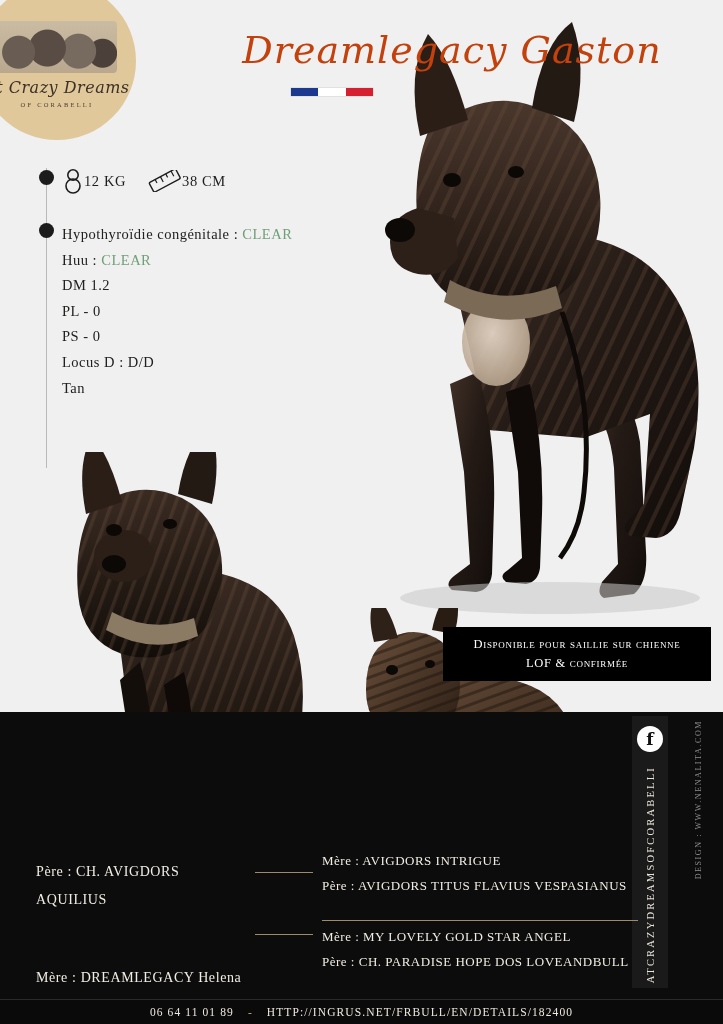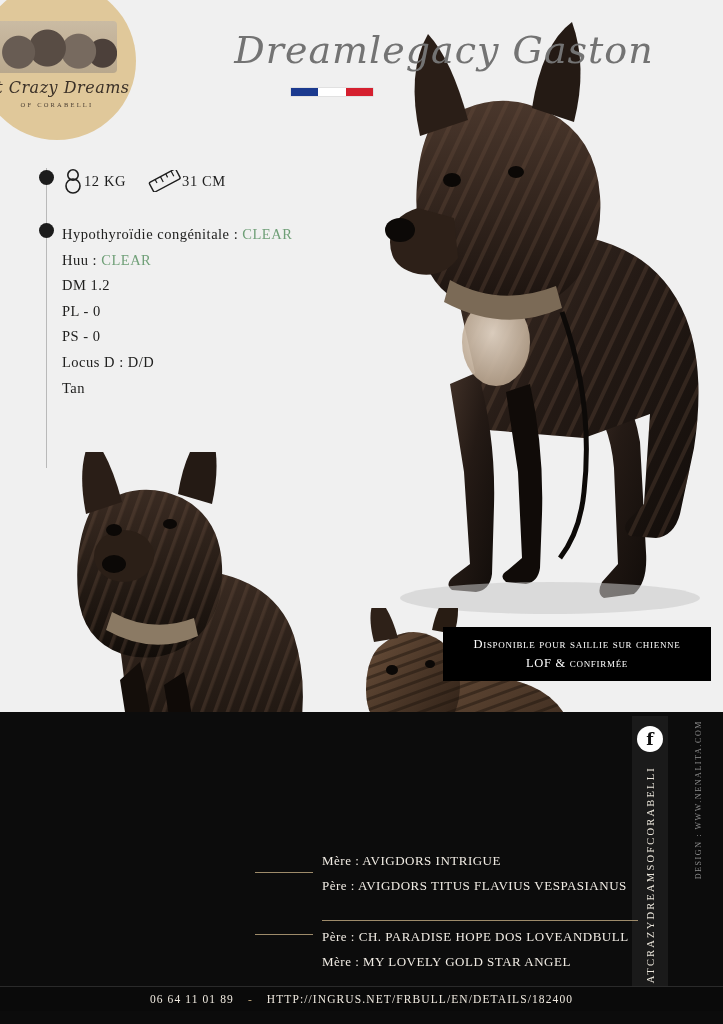--- a/index.html
+++ b/index.html
@@ -49,27 +49,27 @@
   }
   .logo-sub {
     font-size: 6.5px;
     letter-spacing: 2.2px;
     color: #4a3e32;
     margin-top: 4px;
   }
 
   
   .title {
-    position: absolute; left: 224px; top: 28px;
+    position: absolute; left: 232px; top: 28px;
     width: 440px;
     text-align: center;
     font-family: "DejaVu Serif", serif;
     font-style: italic;
     font-size: 38px;
-    color: #737373;
+    color: #c2410c;
     letter-spacing: 1px;
     white-space: nowrap;
   }
   .flag {
     position: absolute; left: 291px; top: 88px;
     width: 82px; height: 8px;
     display: flex;
     box-shadow: 0 0 0 .5px rgba(0,0,0,.12);
   }
   .flag i { flex: 1; display: block; }
@@ -214,21 +214,21 @@
   .ped-line {
     position: absolute;
     height: 1px; background: #9e8b6a;
   }
   .ped-line.a { left: 255px; top: 872px; width: 58px; }
   .ped-line.b { left: 255px; top: 934px; width: 58px; }
   .ped-line.c { left: 322px; top: 920px; width: 316px; }
 
   
   .footer {
-    position: absolute; left: 0; bottom: 13px;
+    position: absolute; left: 0; bottom: 0;
     width: 723px; height: 25px;
     background: #0a0a0a;
     border-top: 1px solid #2a2a2a;
     display: flex; align-items: center; justify-content: center;
     gap: 14px;
     color: #efe9df;
     font-size: 11.5px;
     letter-spacing: 1.1px;
   }
   .footer .dot { color: #b9a27a; }
@@ -372,21 +372,21 @@
       <circle cx="11" cy="18" r="7" fill="none" stroke="#1d1d1d" stroke-width="1.6"></circle>
     </svg>
     <span>12 KG</span>
     <span class="sep"></span>
     <svg class="icon-ruler" viewBox="0 0 34 22">
       <g transform="rotate(-28 17 11)">
         <rect x="2" y="5" width="30" height="11" rx="1.5" fill="none" stroke="#1d1d1d" stroke-width="1.4"></rect>
         <path d="M9 5 v4 M15 5 v6 M21 5 v4 M27 5 v6" stroke="#1d1d1d" stroke-width="1.2"></path>
       </g>
     </svg>
-    <span>31 CM</span>
+    <span>38 CM</span>
   </div>
 
   <div class="health">
     <div><span>Hypothyroïdie congénitale :</span> <span class="clear">CLEAR</span></div>
     <div><span>Huu :</span> <span class="clear">CLEAR</span></div>
     <div>DM 1.2</div>
     <div>PL - 0</div>
     <div>PS - 0</div>
     <div>Locus D : D/D</div>
     <div>Tan</div>
@@ -396,31 +396,36 @@
     <span>Disponible pour saillie sur chienne</span>
     <span>LOF &amp; confirmée</span>
   </div>
 
   <div class="social-strip">
     <div class="fb-badge">f</div>
     <div class="vert-text">ATCRAZYDREAMSOFCORABELLI</div>
   </div>
   <div class="credit">DESIGN : WWW.NENALITA.COM</div>
 
+  <div class="ped-left">
+    <div class="l1">Père : CH. AVIGDORS</div>
+    <div class="l2">AQUILIUS</div>
+    <div class="l3">Mère : DREAMLEGACY Helena</div>
+  </div>
 
   <div class="ped-line a"></div>
   <div class="ped-line b"></div>
   <div class="ped-line c"></div>
 
   <div class="ped-right">
     <div>Mère : AVIGDORS INTRIGUE</div>
     <div>Père : AVIGDORS TITUS FLAVIUS VESPASIANUS</div>
     <div class="ped-gap"></div>
+    <div>Mère : MY LOVELY GOLD STAR ANGEL</div>
     <div>Père : CH. PARADISE HOPE DOS LOVEANDBULL</div>
-    <div>Mère : MY LOVELY GOLD STAR ANGEL</div>
   </div>
 
   <div class="footer">
     <span>06 64 11 01 89</span>
     <span class="dot">-</span>
     <span>HTTP://INGRUS.NET/FRBULL/EN/DETAILS/182400</span>
   </div>
 
 </div>
 

